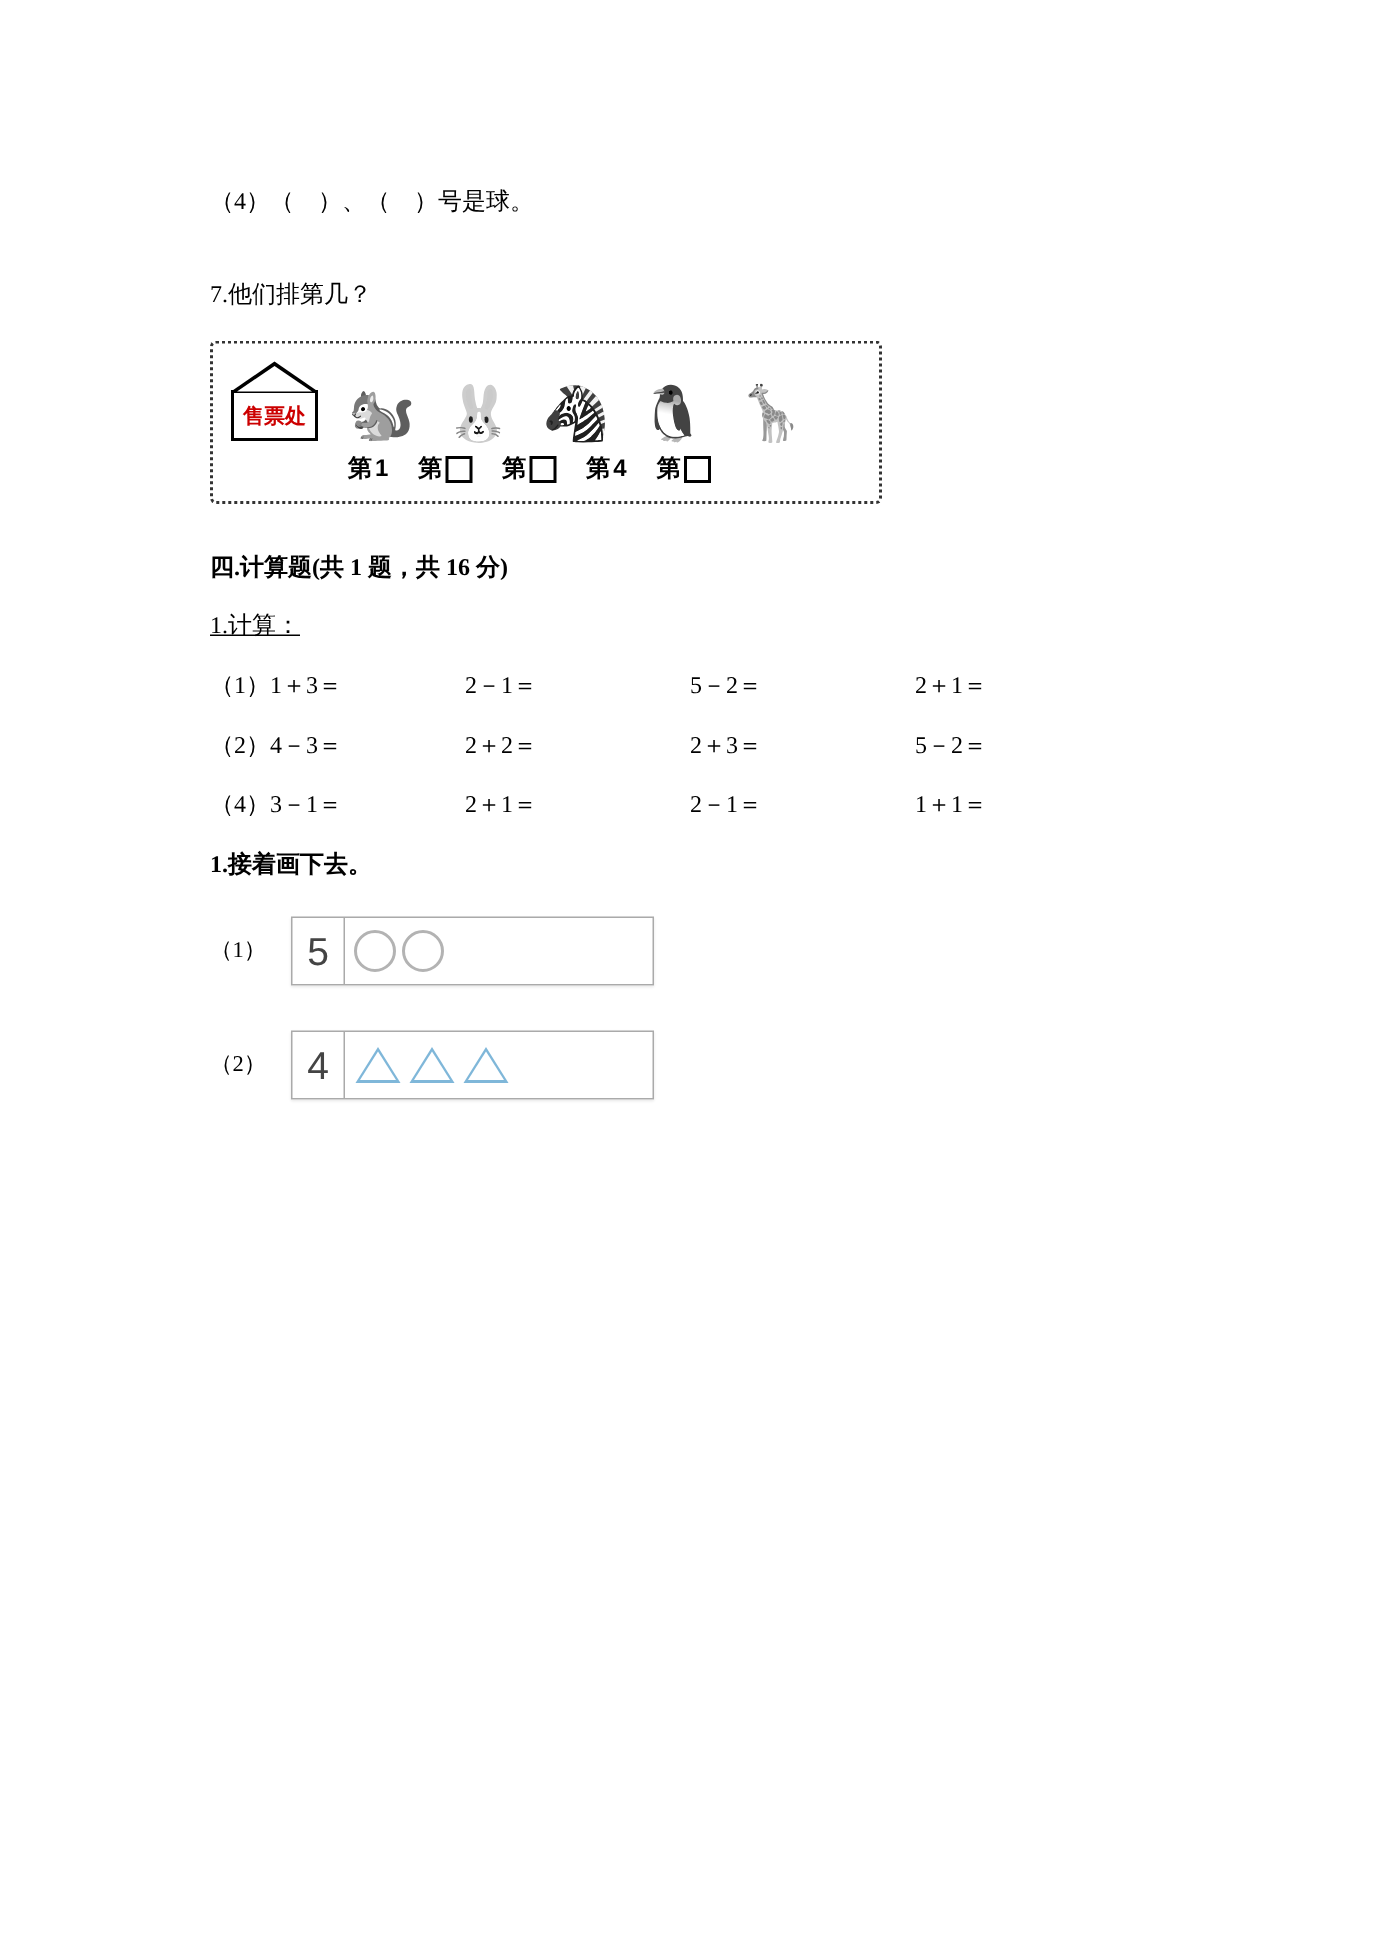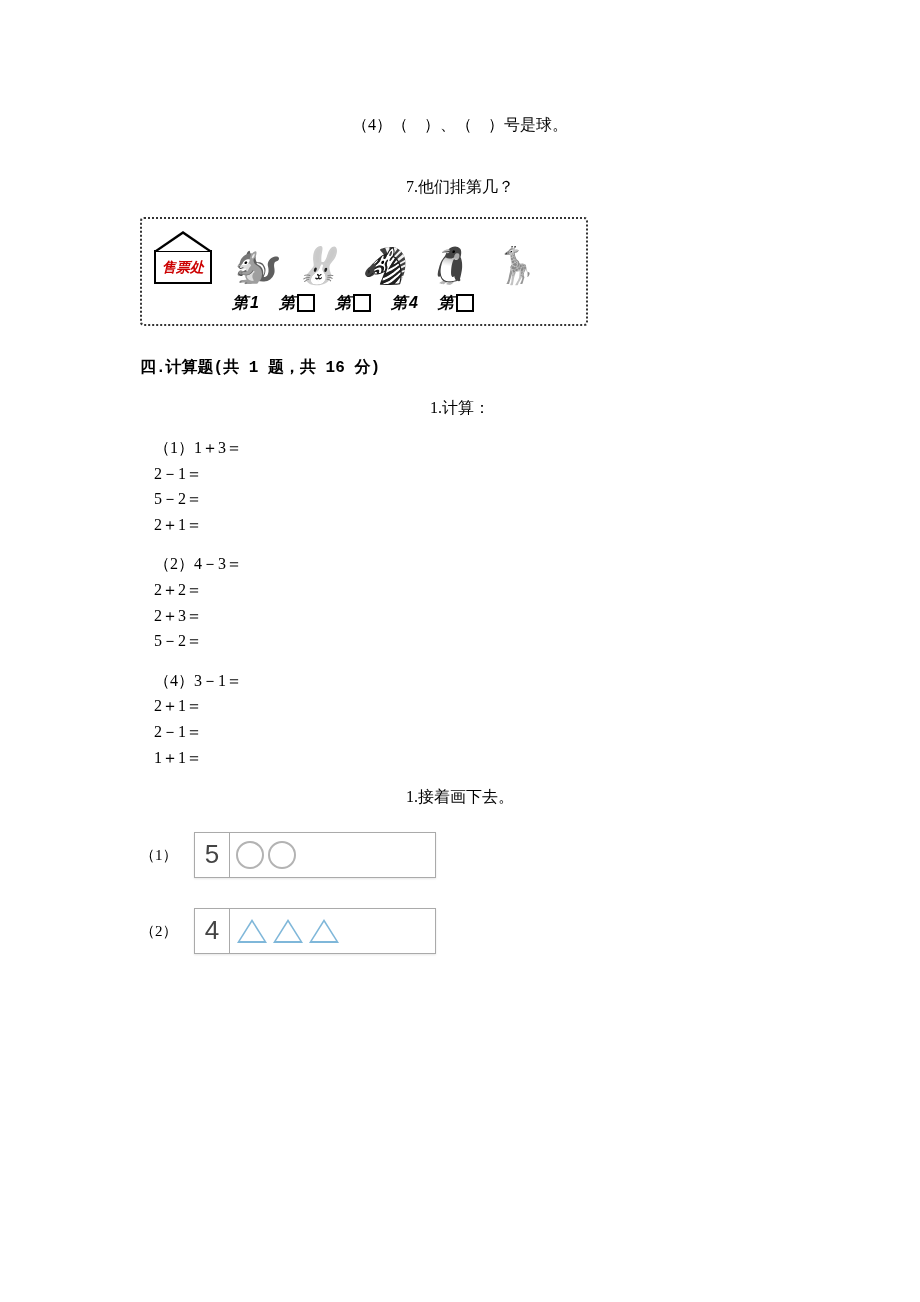--- a/index.html
+++ b/index.html
@@ -9,39 +9,37 @@
     background: #fff;
     width: 920px;
     margin: 0;
     padding: 0;
   }
   .page {
     padding: 110px 140px 60px 140px;
     line-height: 1.6;
   }
   .para {
-    margin: 2px 0 36px 0;
-    text-align: center;
+    margin: 12px 0 36px 0;
   }
   .blank {
     display: inline-block;
     border-bottom: 1px solid #000;
     width: 64px;
     height: 14px;
     vertical-align: baseline;
   }
   .qbox-wrap {
     margin: 18px 0 30px 0;
   }
   .qbox {
     width: 420px;
     border: 2px dotted #333;
     border-radius: 4px;
     padding: 12px 12px 8px 12px;
-    font-style: italic;
   }
   .qbox-row1 {
     display: flex;
     align-items: flex-end;
     gap: 20px;
   }
   .ticket-house {
     display: inline-block;
     width: 58px;
     text-align: center;
@@ -92,30 +90,29 @@
     align-items: center;
     gap: 2px;
   }
   .sq {
     display: inline-block;
     width: 14px; height: 14px;
     border: 2px solid #000;
   }
   .section-head {
     font-weight: bold;
-    font-family: Liberation Mono, monospace;
+    font-family: Liberation Serif, serif;
     margin: 20px 0 14px 0;
   }
   .calc-table {
     margin: 4px 0 14px 0;
   }
   .calc-row {
     display: flex;
-    margin: 14px 14px;
-    flex-direction: column;
+    margin: 14px 0;
   }
   .calc-cell {
     width: 150px;
   }
   .calc-cell.first {
     width: 170px;
   }
   .drawrow {
     display: flex;
     align-items: center;
@@ -219,21 +216,21 @@
         <span class="slot">
             <span>第</span>
             <span class="sq"></span>
           </span>
       </div>
     </div>
   </div>
 
 
   <div class="section-head">四.计算题(共 1 题，共 16 分)</div>
-  <div class="para" style="margin-bottom:6px;">1.计算：</div>
+  <div class="para" style="margin-bottom:6px;text-decoration:underline;">1.计算：</div>
 
   <div class="calc-table">
     <div class="calc-row">
       <span class="calc-cell first"><span>（1）</span><span>1＋3＝</span></span>
       <span class="calc-cell">2－1＝</span>
       <span class="calc-cell">5－2＝</span>
       <span class="calc-cell">2＋1＝</span>
     </div>
     <div class="calc-row">
       <span class="calc-cell first"><span>（2）</span><span>4－3＝</span></span>
@@ -242,21 +239,21 @@
       <span class="calc-cell">5－2＝</span>
     </div>
     <div class="calc-row">
       <span class="calc-cell first"><span>（4）</span><span>3－1＝</span></span>
       <span class="calc-cell">2＋1＝</span>
       <span class="calc-cell">2－1＝</span>
       <span class="calc-cell">1＋1＝</span>
     </div>
   </div>
 
-  <div class="para" style="margin-bottom:10px;">1.接着画下去。</div>
+  <div class="para" style="margin-bottom:10px;font-weight:bold;">1.接着画下去。</div>
 
   <div class="drawrow">
     <span class="drawlabel">（1）</span>
     <div class="drawbox">
       <div class="numcell">5</div>
       <div class="shapecell">
         <span class="circ"></span>
         <span class="circ"></span>
       </div>
     </div>

